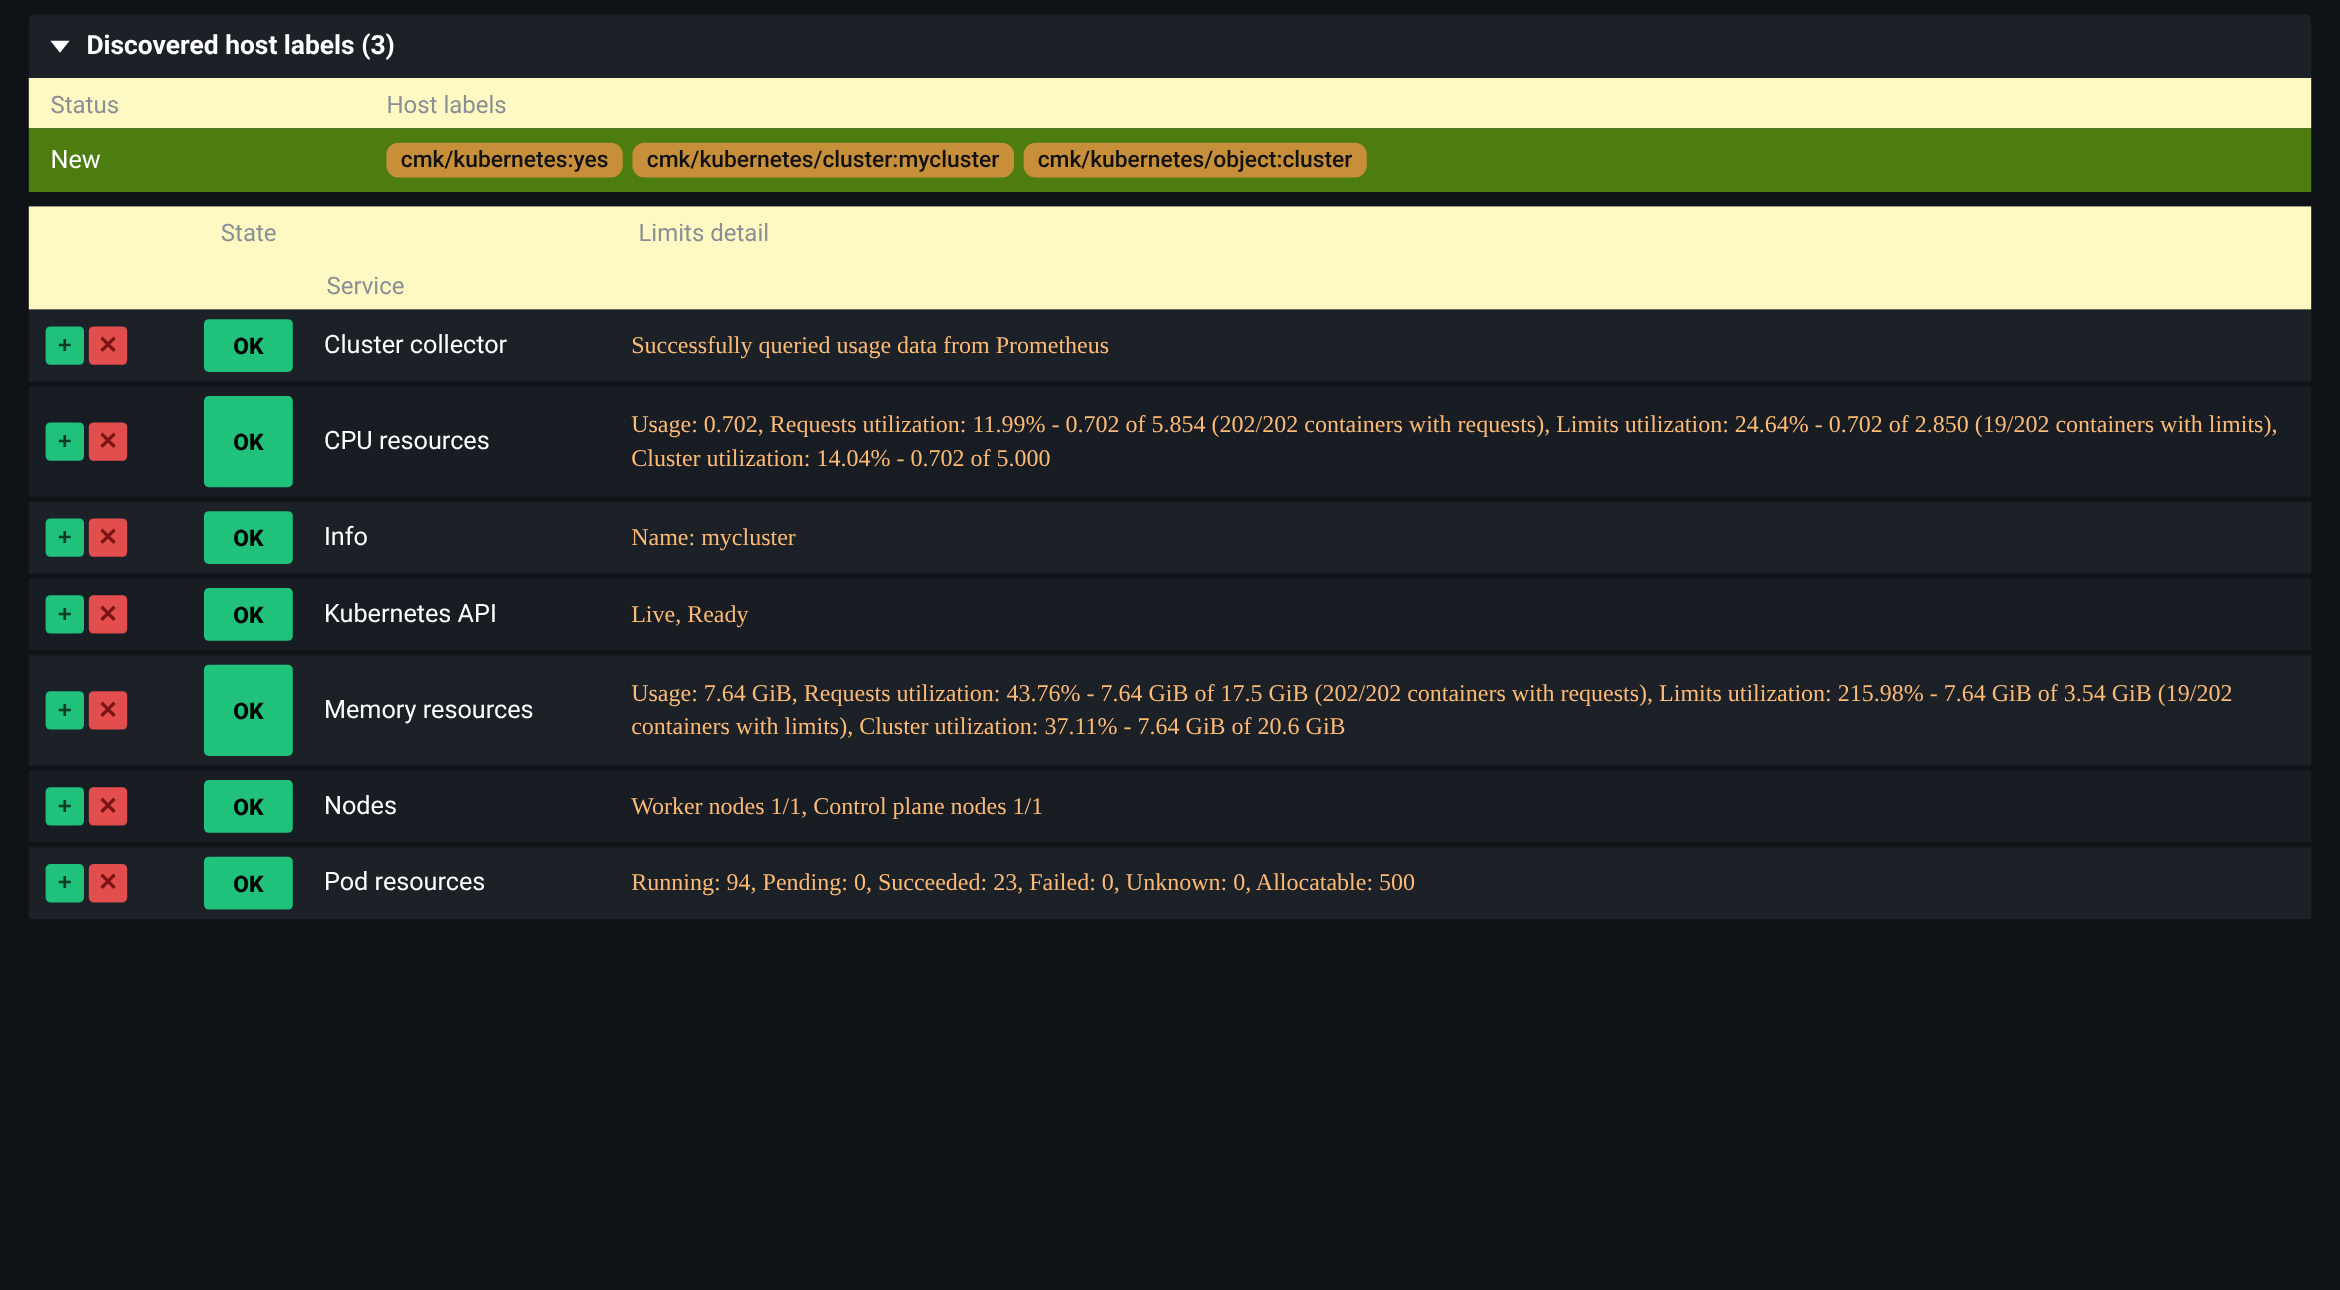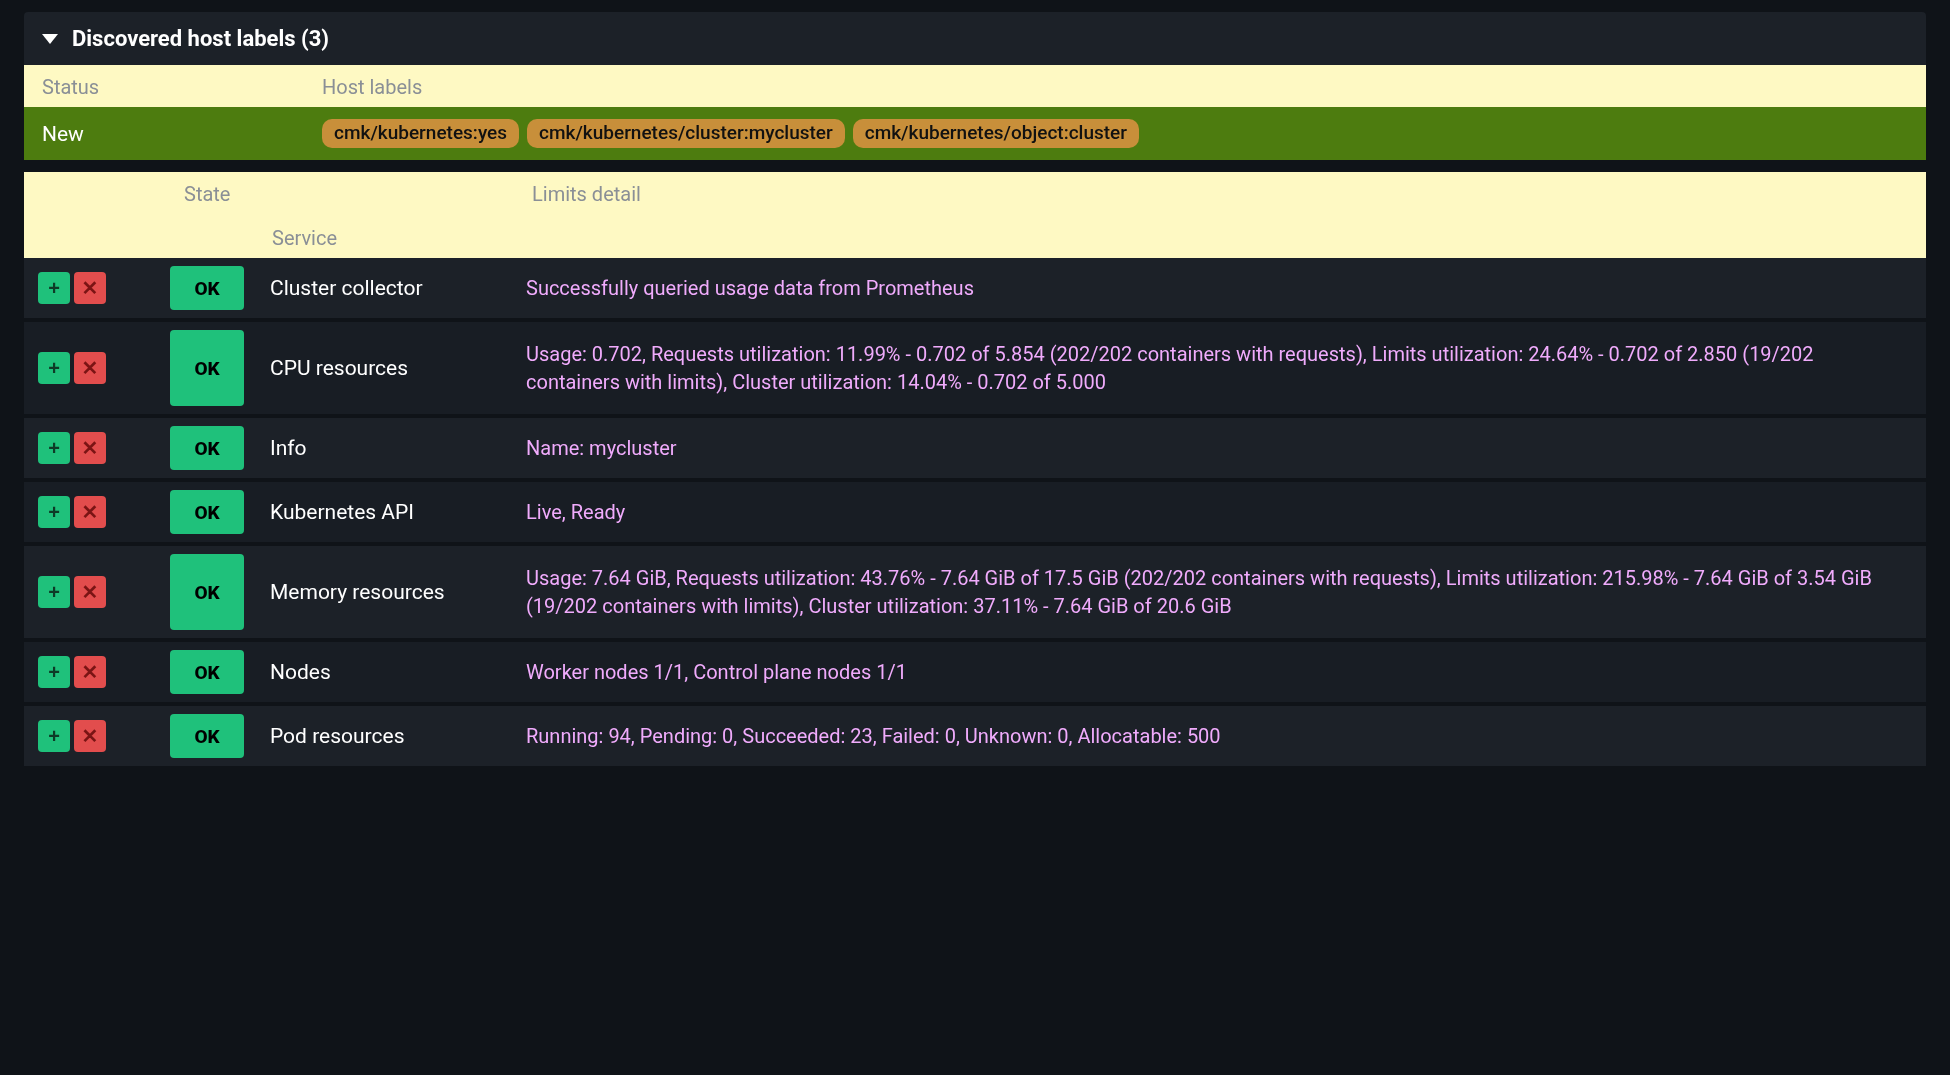--- a/index.html
+++ b/index.html
@@ -98,21 +98,21 @@
       font-size: 19px;
       display: flex;
       align-items: center;
       justify-content: center;
       min-width: 74px;
       height: 44px;
       border-radius: 4px;
     }
     .state-badge.tall { height: 76px; }
     .service-cell { width: 256px; color: #fff; font-size: 21px; }
-    .detail-cell { flex: 1; color: #f0abfc; font-size: 20px; line-height: 1.4; padding-right: 10px;}
+    .detail-cell { flex: 1; color: #fdba74; font-size: 20px; line-height: 1.4; padding-right: 10px; font-family: Liberation Serif, serif;}
     .rows-container .service-row { min-height: 52px; }
   </style>
 </head>
 <body>
 
 <div class="section labels-section">
   <div class="section-header">
     <span class="triangle"></span>
     <span class="section-title">Discovered host labels (3)</span>
   </div>

